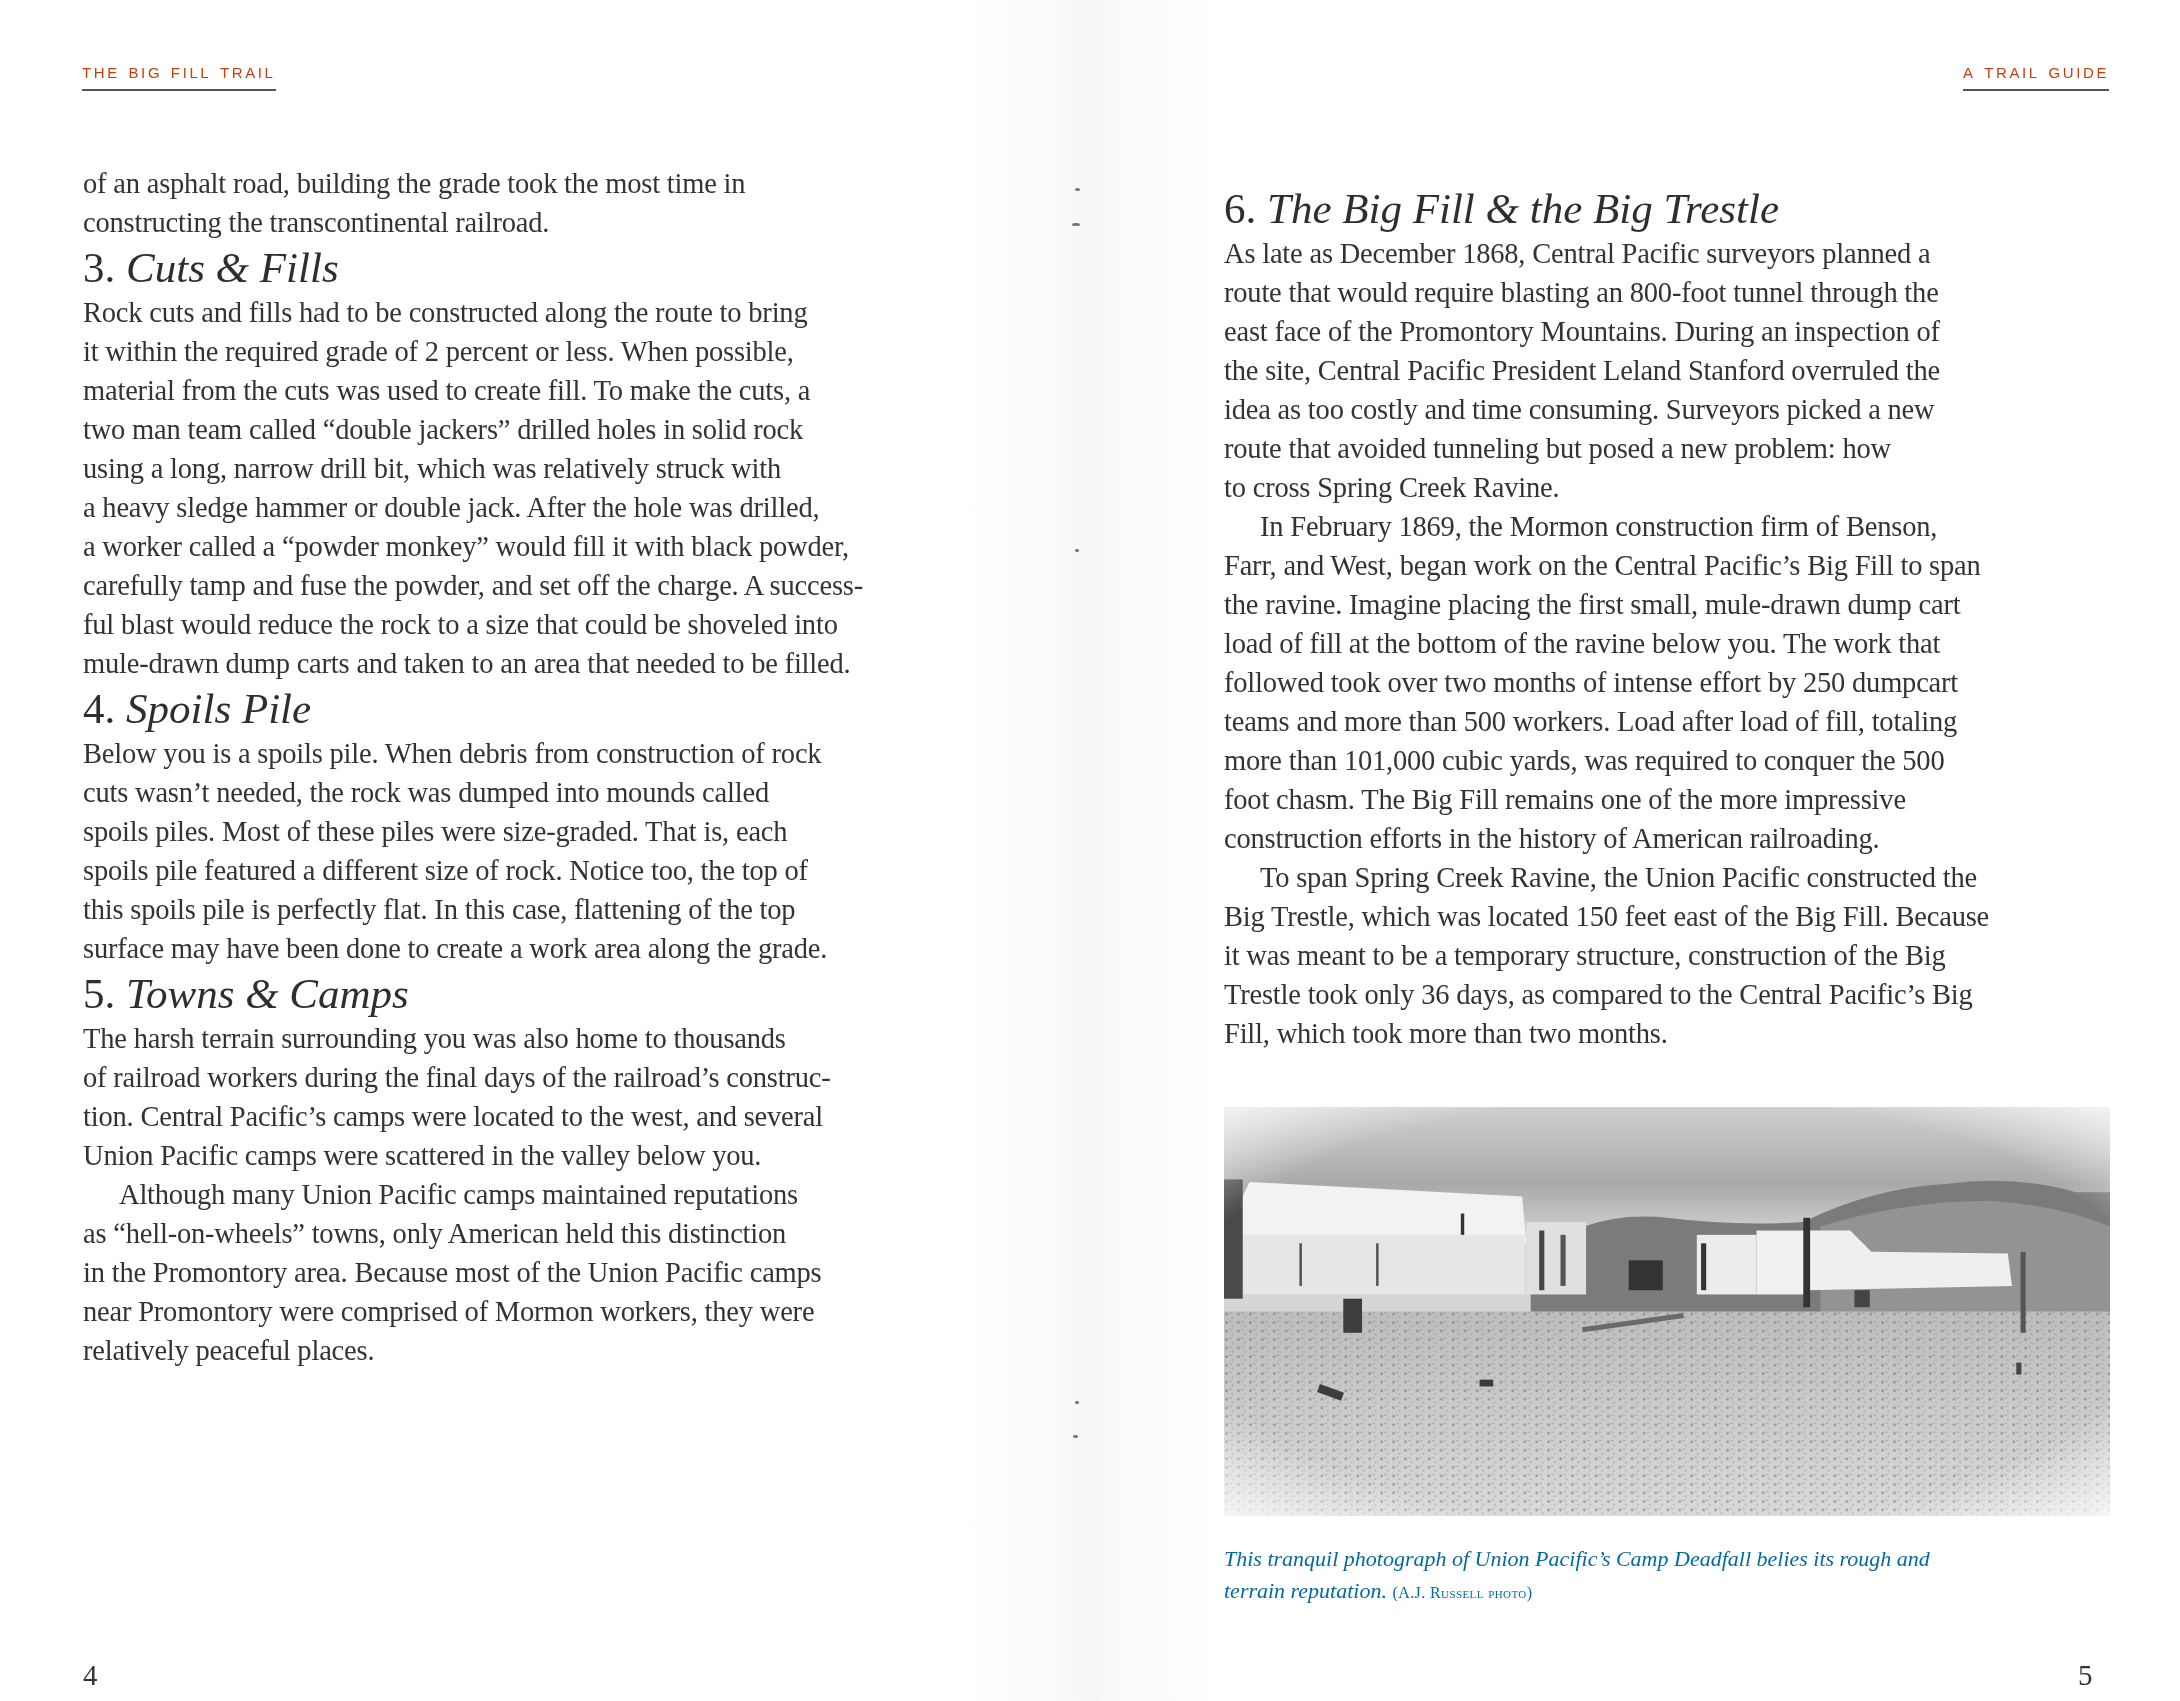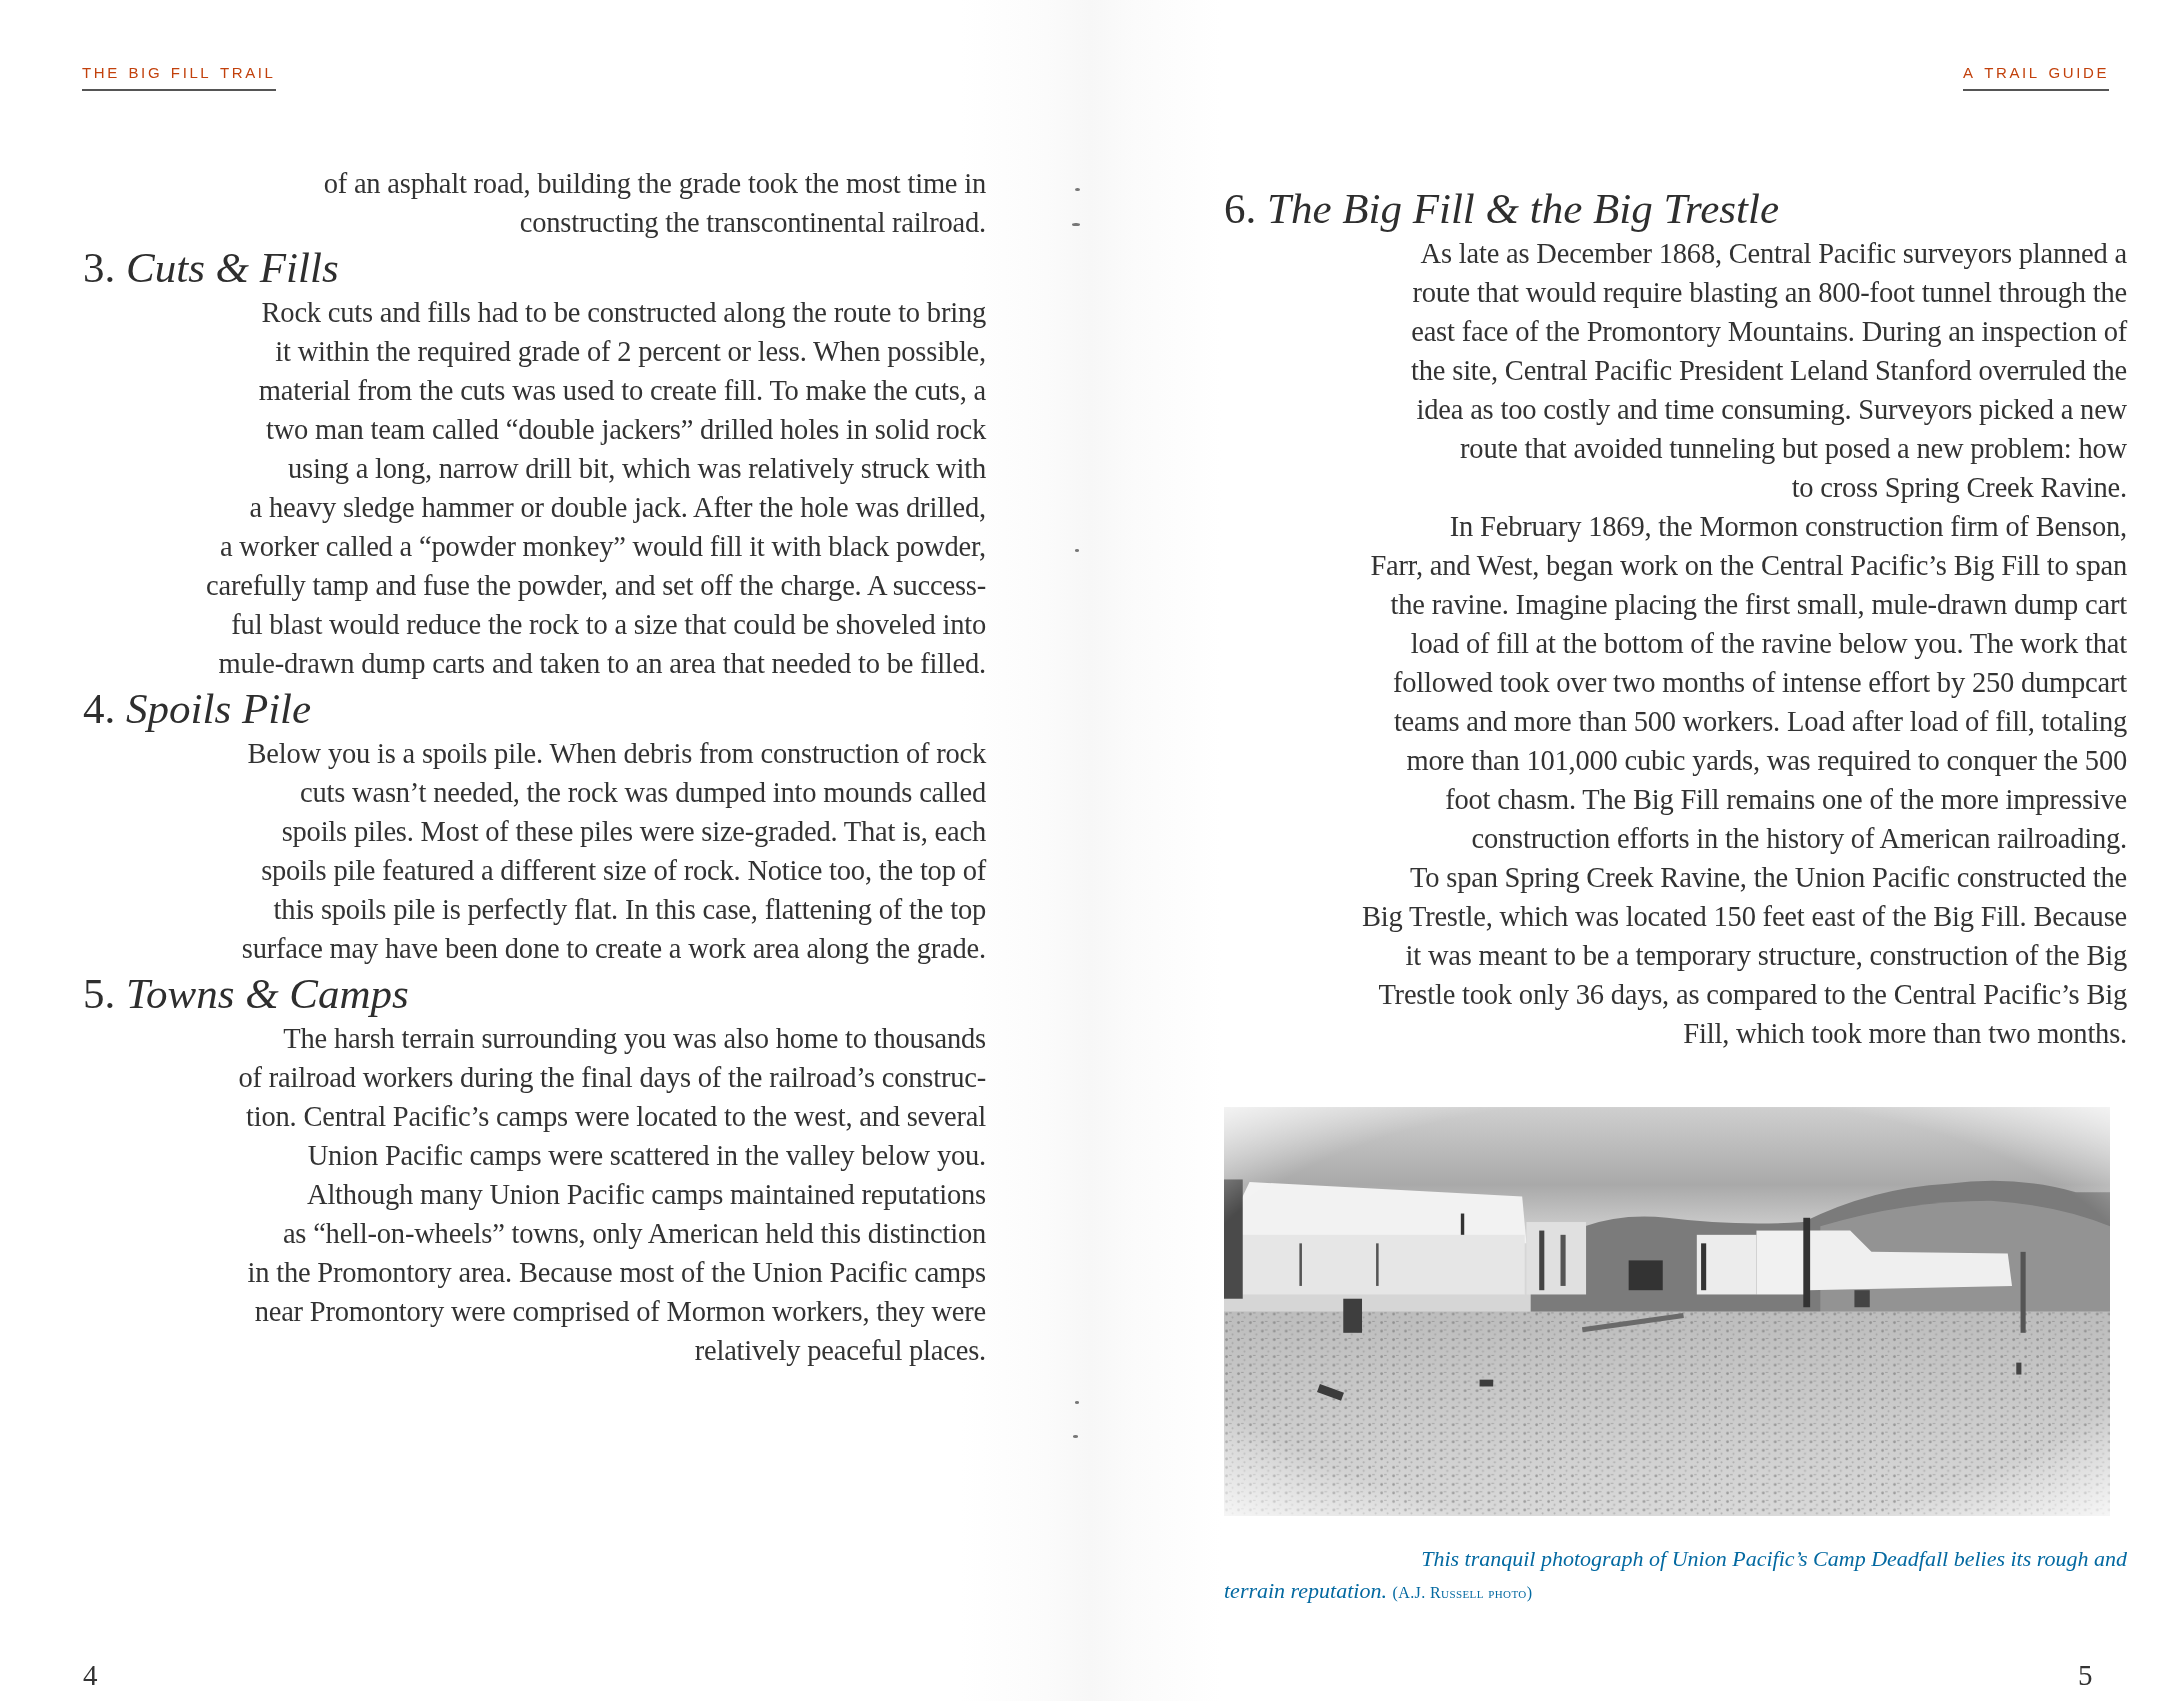--- a/index.html
+++ b/index.html
@@ -25,21 +25,21 @@
   .column { position: absolute; top: 164px; }
   .column.left { left: 83px; width: 903px; }
   .column.right { left: 1224px; width: 903px; top: 183px; }
 
   p.body {
     margin: 0; font-size: 28.5px; line-height: 39px;
     color: #333; letter-spacing: -0.2px;
     font-family: "Liberation Serif", "DejaVu Serif", serif;
   }
   p.body.indent { text-indent: 36px; }
-  .line { display: block; white-space: nowrap; text-align: right; }
+  .line { display: block; white-space: nowrap; }
 
   h2.section {
     margin: 0; font-weight: normal; color: #2e2e2e;
     font-size: 43px; line-height: 51px;
     font-family: "Liberation Serif", "DejaVu Serif", serif;
   }
   h2.section .num { font-style: normal; }
   h2.section .title { font-style: italic; }
 
   .sec3-head { margin-top: 51px; margin-bottom: 6.8px; }

